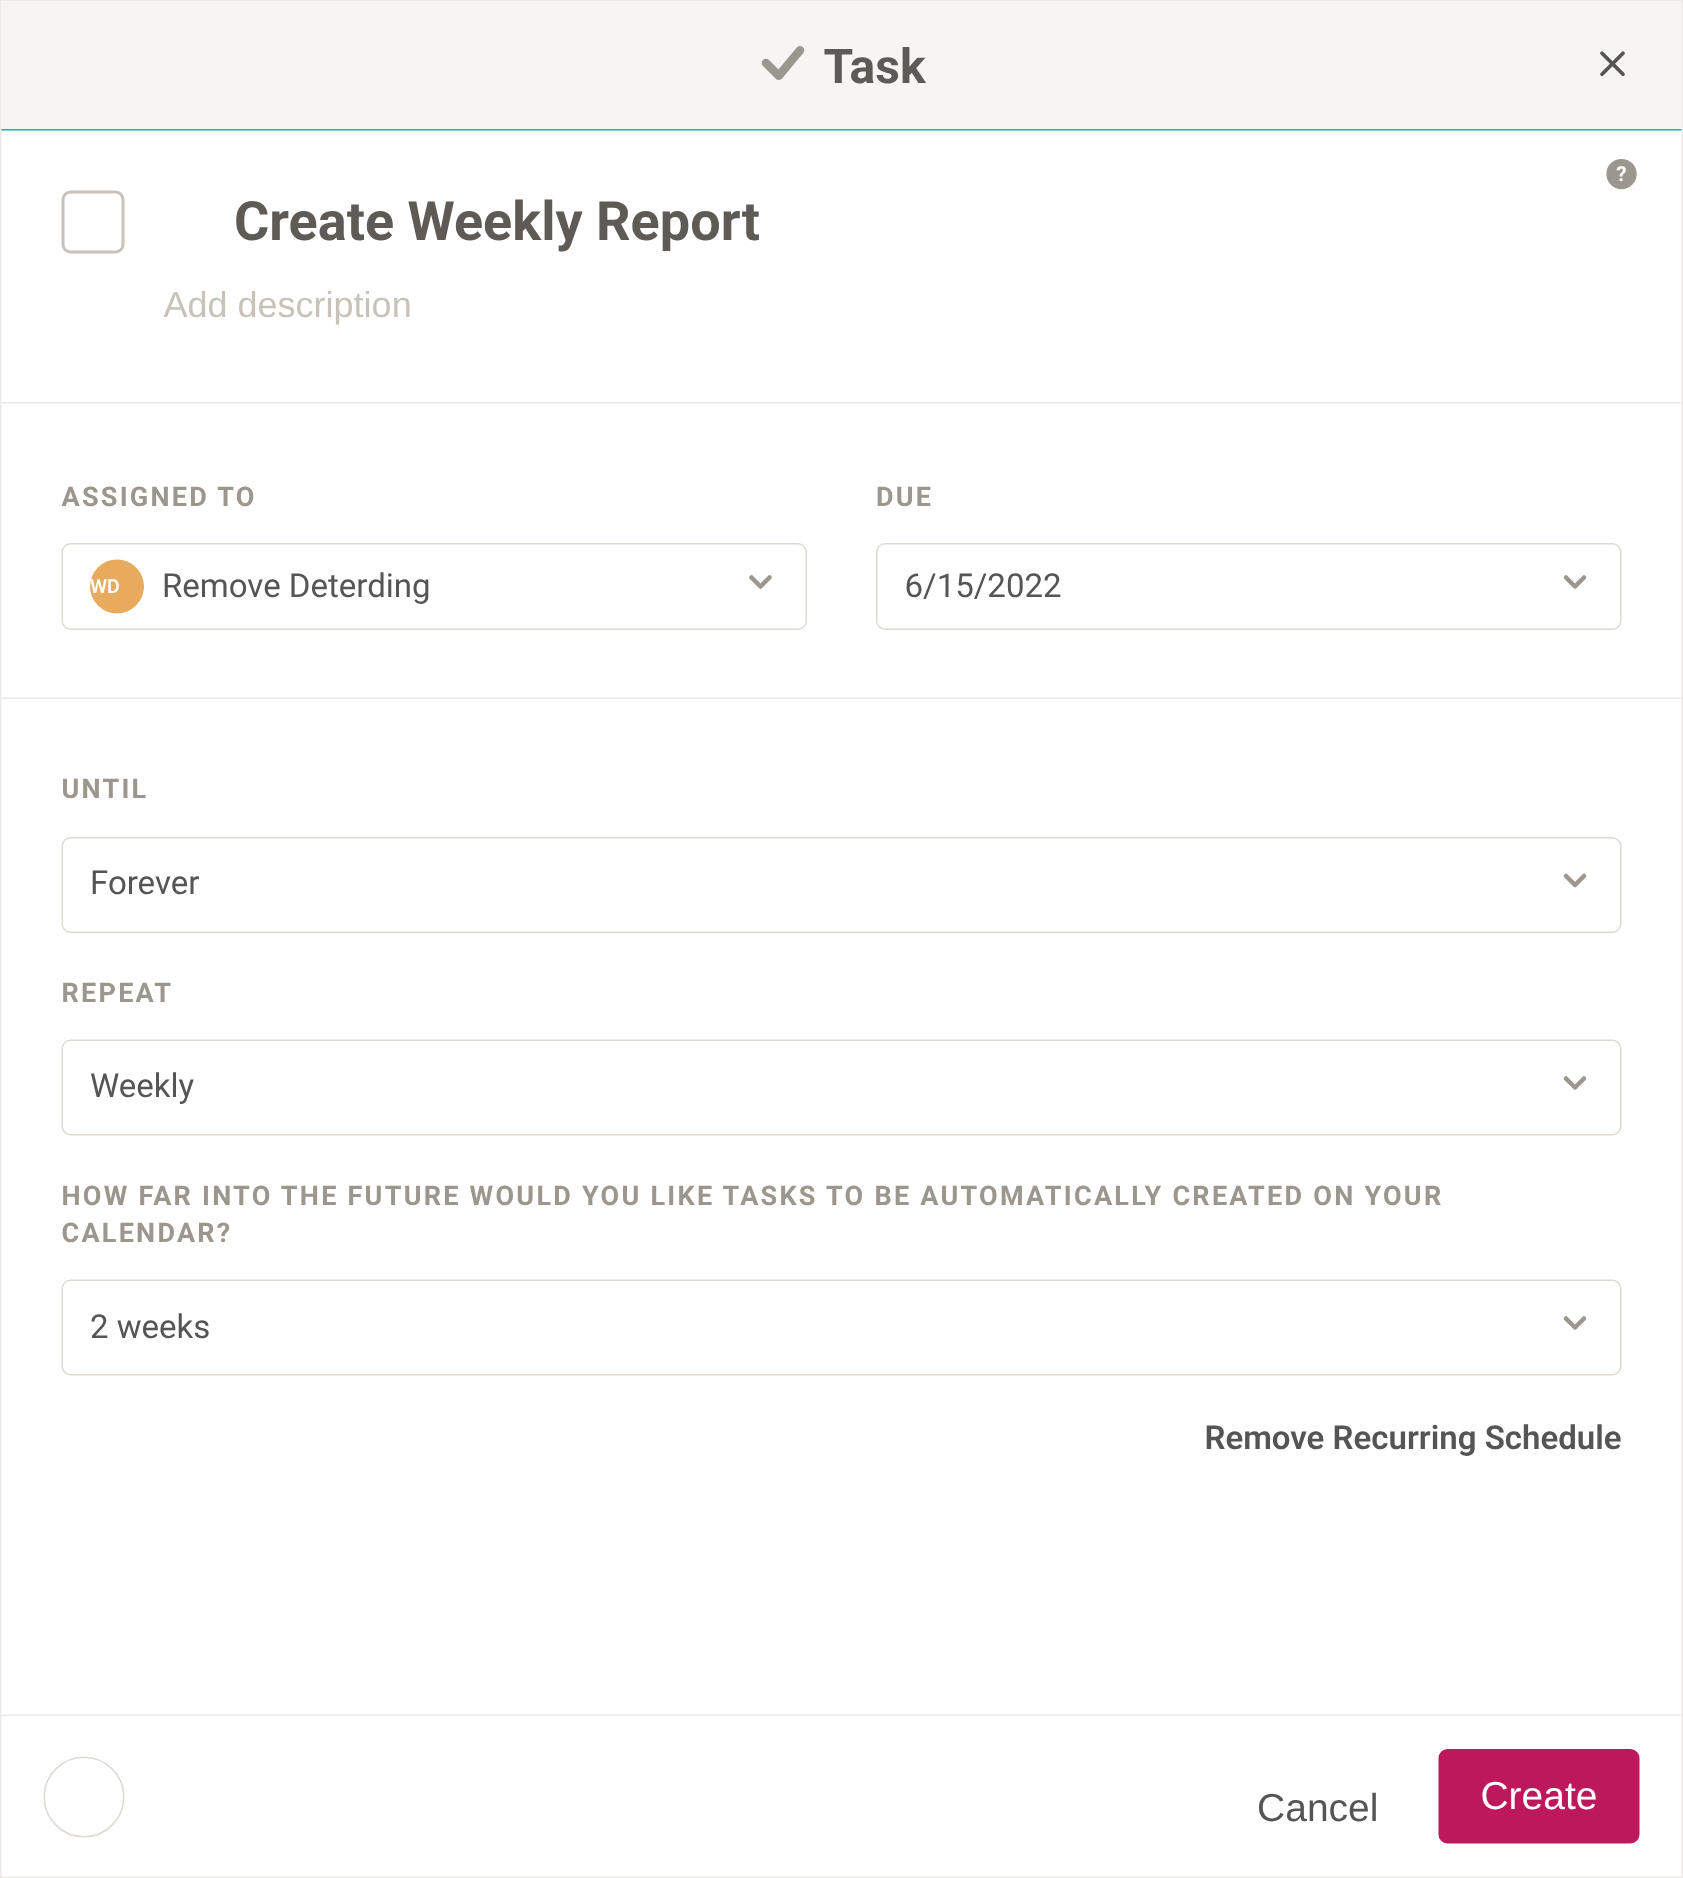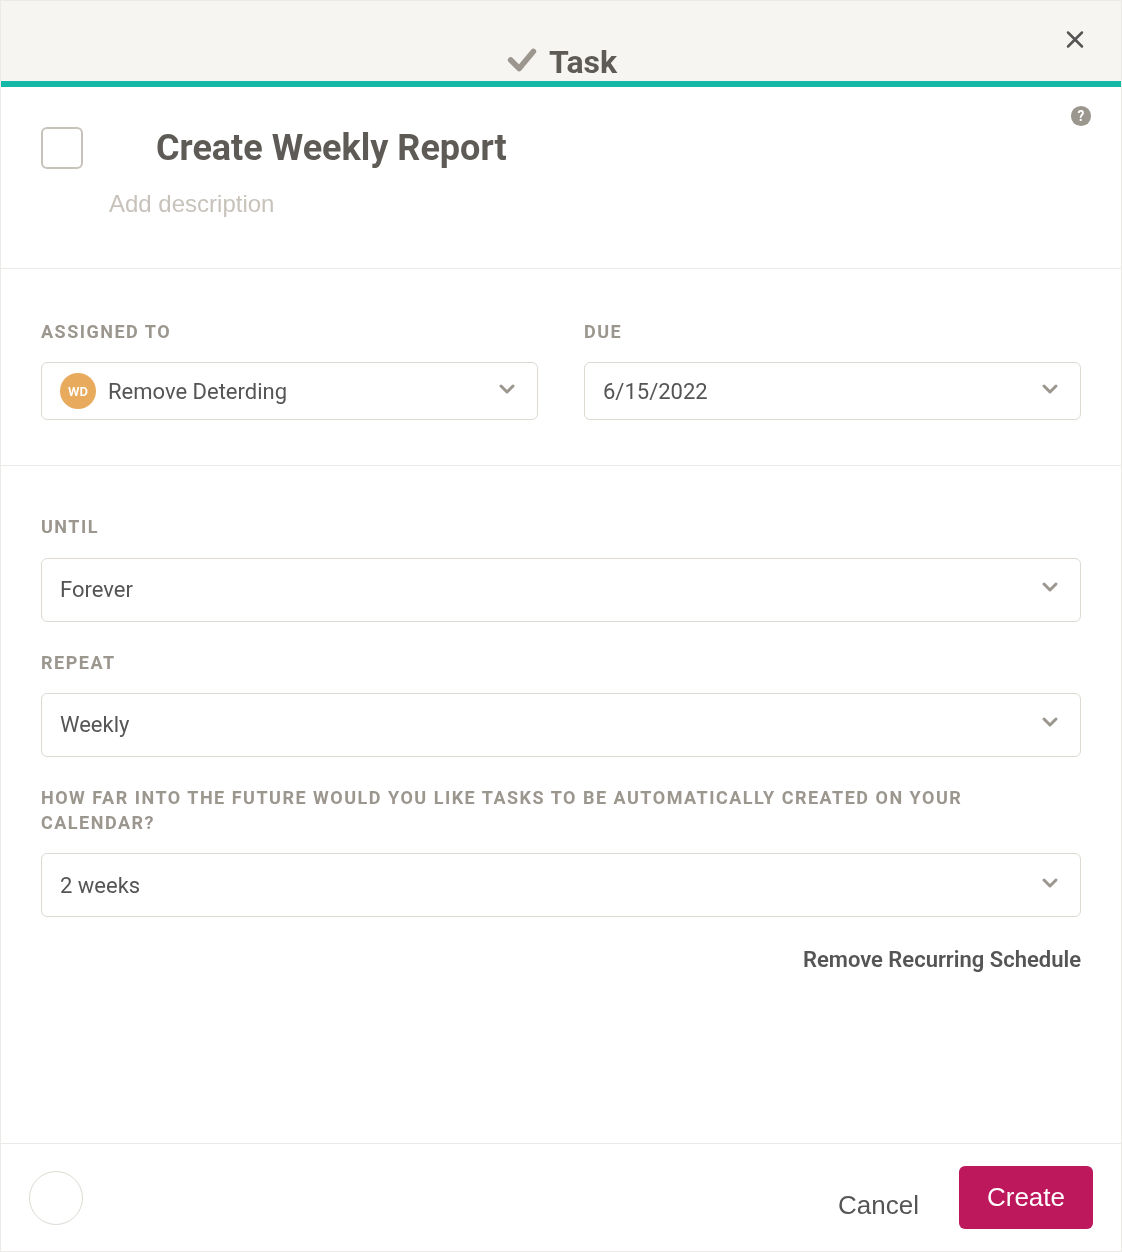--- a/index.html
+++ b/index.html
@@ -13,24 +13,24 @@
     }
     .modal {
       width: 100%;
       height: 100%;
       border: 1px solid #eceae6;
       display: flex;
       flex-direction: column;
     }
     .header {
       background: #f6f5f2;
-      border-bottom: 6px solid #14b8a6;
+      border-bottom: 1px solid #14b8a6;
       height: 86px;
       display: flex;
-      align-items: flex-end;
+      align-items: center;
       justify-content: center;
       position: relative;
     }
     .header-title-wrap {
       display: flex;
       align-items: center;
       gap: 10px;
     }
     .header-title {
       font-size: 32px;
@@ -129,21 +129,20 @@
     .avatar {
       width: 36px;
       height: 36px;
       border-radius: 50%;
       background: #e8aa5c;
       color: #fff;
       font-size: 13px;
       font-weight: 600;
       display: flex;
       align-items: center;
-      justify-content: center;
       margin-right: 12px;
       flex-shrink: 0;
     }
     .chevron {
       margin-left: auto;
       color: #9b968e;
       flex-shrink: 0;
     }
     .chevron svg { width: 24px; height: 24px; }
     .section-recurring {

